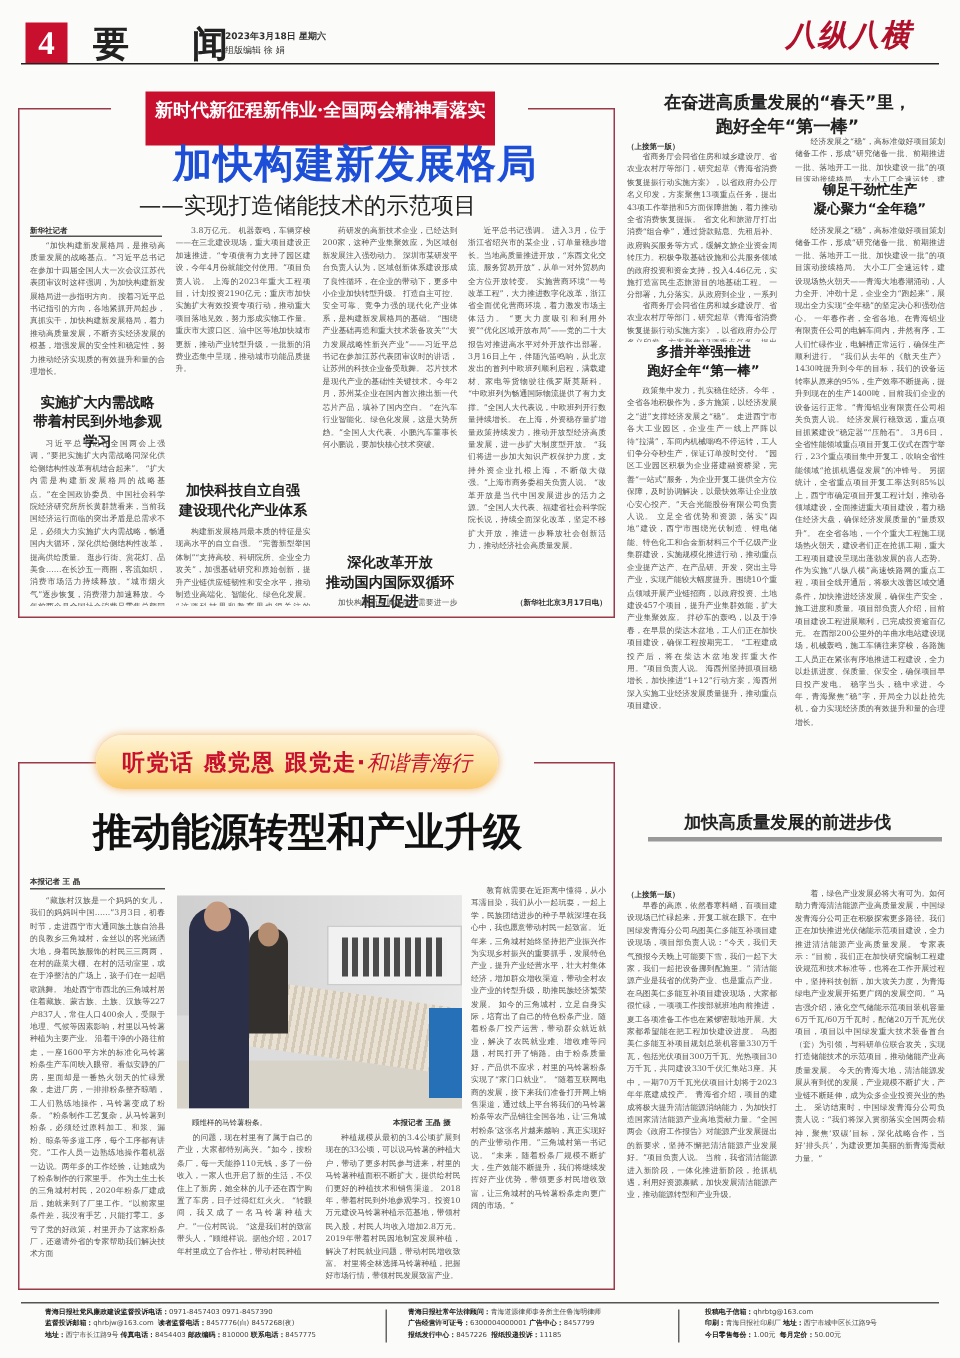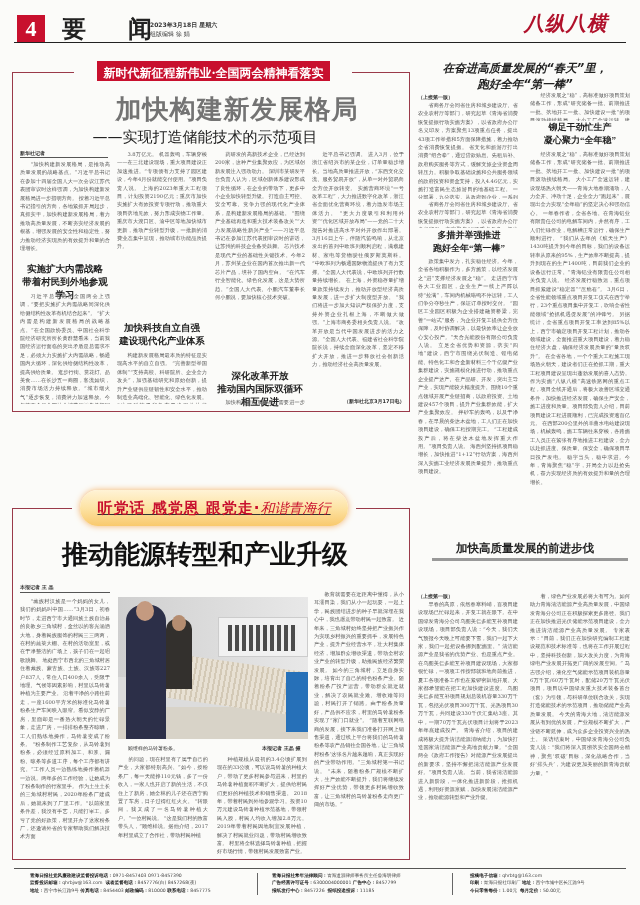--- a/index.html
+++ b/index.html
@@ -11,40 +11,40 @@
   .section-name { position: absolute; left: 62px; top: 13px; font: bold 24px "DejaVu Sans", sans-serif; color: #222; letter-spacing: 42px; }
   .issue-meta { position: absolute; left: 150px; top: 20px; font: 6px "DejaVu Sans", sans-serif; color: #333; line-height: 9px; }
   .issue-meta .date { font-weight: bold; }
   .paper-logo { position: absolute; right: 32px; top: 10px; font: italic bold 20px "DejaVu Serif", serif; color: #b0102a; letter-spacing: 1px; }
   .mast-rule { position: absolute; left: 14px; right: 14px; top: 42px; border-top: 1.5px solid #222; }
 
   
   .frame1 { position: absolute; left: 12px; top: 72px; width: 398px; height: 340px; border: 1.5px solid #9a3a4a; border-top: none; }
   .frame1-top-l { position: absolute; left: 12px; top: 72px; width: 62px; border-top: 1.5px solid #9a3a4a; }
   .frame1-top-r { position: absolute; left: 352px; top: 72px; width: 58px; border-top: 1.5px solid #9a3a4a; }
-  .banner-red { position: absolute; left: 97px; top: 61px; width: 233px; height: 20px; background: #c8102e; color: #fff; font: bold 12px "DejaVu Serif", serif; text-align: center; line-height: 24px; }
-  .headline1 { position: absolute; left: 0; width: 474px; top: 92px; text-align: center; font: bold 26px "DejaVu Serif", serif; color: #737373; letter-spacing: 1px; }
+  .banner-red { position: absolute; left: 97px; top: 61px; width: 233px; height: 36px; background: #c8102e; color: #fff; font: bold 12px "DejaVu Serif", serif; text-align: center; line-height: 24px; }
+  .headline1 { position: absolute; left: 0; width: 474px; top: 92px; text-align: center; font: bold 26px "DejaVu Serif", serif; color: #1d4ed8; letter-spacing: 1px; }
   .subhead1 { position: absolute; left: 0; width: 410px; top: 128px; text-align: center; font: 15px "DejaVu Sans", sans-serif; color: #222; }
 
   .byline { position: absolute; font: bold 5px "DejaVu Sans", sans-serif; color: #333; }
   .col { position: absolute; font: 5.2px/8.4px "DejaVu Serif", serif; color: #555; text-align: justify; overflow: hidden; }
   .col p { text-indent: 2em; }
   .subh { position: absolute; font: bold 9.5px/13px "DejaVu Sans", sans-serif; color: #222; text-align: center; }
 
   .dateline { position: absolute; font: bold 5px "DejaVu Sans", sans-serif; color: #333; }
 
   
   .right-head { position: absolute; left: 410px; width: 230px; text-align: center; font: bold 11.5px/16px "DejaVu Sans", sans-serif; color: #222; }
   .rule-grey { position: absolute; height: 3px; background: #999; }
 
   
   .frame2 { position: absolute; left: 12px; top: 508px; width: 398px; height: 352px; border: 1.5px solid #9a3a4a; border-top: none; }
   .frame2-top-l { position: absolute; left: 12px; top: 508px; width: 60px; border-top: 1.5px solid #9a3a4a; }
   .frame2-top-r { position: absolute; left: 356px; top: 508px; width: 54px; border-top: 1.5px solid #9a3a4a; }
-  .banner2 { position: absolute; left: 80px; top: 490px; width: 268px; height: 36px; border-radius: 18px; background: linear-gradient(180deg,#fff3d6 0%,#fde3a4 50%,#f9c96d 100%); box-shadow: 0 0 6px #f4b36a; text-align: center; line-height: 36px; text-decoration: underline; }
+  .banner2 { position: absolute; left: 64px; top: 490px; width: 268px; height: 36px; border-radius: 18px; background: linear-gradient(180deg,#fff3d6 0%,#fde3a4 50%,#f9c96d 100%); box-shadow: 0 0 6px #f4b36a; text-align: center; line-height: 36px; }
   .banner2 .a { font: bold 15px "DejaVu Sans", sans-serif; color: #c8102e; letter-spacing: 1px; }
   .banner2 .b { font: italic 14px "DejaVu Serif", serif; color: #c8102e; }
   .headline2 { position: absolute; left: 0; width: 410px; top: 537px; text-align: center; font: bold 26px "DejaVu Serif", serif; color: #111; }
 
   .photo { position: absolute; left: 118px; top: 597px; width: 190px; height: 142px; background: #dcdcdc; overflow: hidden; }
   .photo .wall { position: absolute; left: 0; top: 0; width: 190px; height: 80px; background: linear-gradient(90deg,#cfcfcf,#e8e8e8); }
   .photo .machine { position: absolute; left: 100px; top: 20px; width: 90px; height: 40px; background: #f1f1f1; border: 1px solid #ccc; }
   .photo .machine-grid { position: absolute; left: 110px; top: 28px; width: 70px; height: 26px; background: repeating-linear-gradient(90deg,#222 0 4px,#eee 4px 7px); opacity: .8; }
   .photo .person1 { position: absolute; left: 8px; top: 8px; width: 40px; height: 134px; background: #2c2f48; border-radius: 16px 16px 0 0; }
   .photo .head1 { position: absolute; left: 18px; top: 4px; width: 18px; height: 20px; background: #c49a80; border-radius: 50%; }
@@ -111,39 +111,39 @@
 推动国内国际双循环相互促进</div>
 <div class="col" style="left:215px;top:398px;width:90px;height:8px;">
     <p>加快构建新发展格局，需要进一步深化改革开放，增强国内外大循环的动力和活力。  “要推动高水平对外开放，依托我国超大规模市场优势，以国内大循环吸引全球资源要素，增强国内国际两个市场两种资源联动效应。”</p>
   </div>
 
 <div class="col" style="left:312px;top:150px;width:92px;height:245px;">
     <p>近平总书记强调。  进入3月，位于浙江省绍兴市的某企业，订单量稳步增长。当地高质量推进开放，“东西文化交流、服务贸易开放”，从单一对外贸易向全方位开放转变。  实施营商环境“一号改革工程”，大力推进数字化改革，浙江省全面优化营商环境，着力激发市场主体活力。  “更大力度吸引和利用外资”“优化区域开放布局”——党的二十大报告对推进高水平对外开放作出部署。  3月16日上午，伴随汽笛鸣响，从北京发出的首列中欧班列顺利启程，满载建材、家电等货物驶往俄罗斯莫斯科。  “中欧班列为畅通国际物流提供了有力支撑。”全国人大代表说，中欧班列开行数量持续增长。  在上海，外资稳存量扩增量政策持续发力，推动开放型经济高质量发展，进一步扩大制度型开放。  “我们将进一步加大知识产权保护力度，支持外资企业扎根上海，不断做大做强。”上海市商务委相关负责人说。  “改革开放是当代中国发展进步的活力之源。”全国人大代表、福建省社会科学院院长说，持续全面深化改革，坚定不移扩大开放，推进一步释放社会创新活力，推动经济社会高质量发展。</p>
   </div>
 <div class="dateline" style="left:344px;top:398px;">（新华社北京3月17日电）</div>
 
-<div class="right-head" style="top:60px;white-space:pre-line;font-style:italic;">在奋进高质量发展的“春天”里，
+<div class="right-head" style="top:60px;white-space:pre-line;">在奋进高质量发展的“春天”里，
 跑好全年“第一棒”</div>
 <div class="byline" style="left:418px;top:94px;">（上接第一版）</div>
 <div class="col" style="left:418px;top:101px;width:100px;height:98px;">
     <p>省商务厅会同省住房和城乡建设厅、省农业农村厅等部门，研究起草《青海省消费恢复提振行动实施方案》，以省政府办公厅名义印发，方案聚焦13项重点任务，提出43项工作举措和5方面保障措施，着力推动全省消费恢复提振。  省文化和旅游厅打出消费“组合拳”，通过贷款贴息、先租后补、政府购买服务等方式，缓解文旅企业资金周转压力。积极争取基础设施和公共服务领域的政府投资和资金支持，投入4.46亿元，实施打造富民生态旅游目的地基础工程。  一分部署，九分落实。从政府到企业，一系列政策措施密集落地，为全省企业在开局工作中增强了信心，鼓舞了干劲，指明了方向。</p>
   </div>
-<div class="subh" style="left:418px;top:229px;width:102px;white-space:pre-line;font-size:9px;font-family:Liberation Serif, serif;">多措并举强推进
+<div class="subh" style="left:418px;top:229px;width:102px;white-space:pre-line;font-size:9px;">多措并举强推进
 跑好全年“第一棒”</div>
 <div class="col" style="left:418px;top:200px;width:100px;height:28px;">
     <p>省商务厅会同省住房和城乡建设厅、省农业农村厅等部门，研究起草《青海省消费恢复提振行动实施方案》，以省政府办公厅名义印发，方案聚焦13项重点任务，提出43项工作举措和5方面保障措施，着力推动全省消费恢复提振。  省文化和旅游厅打出消费“组合拳”，通过贷款贴息、先租后补、政府购买服务等方式，缓解文旅企业资金周转压力。积极争取基础设施和公共服务领域的政府投资和资金支持，投入4.46亿元，实施打造富民生态旅游目的地基础工程。  一分部署，九分落实。从政府到企业，一系列政策措施密集落地，为全省企业在开局工作中增强了信心，鼓舞了干劲，指明了方向。</p>
   </div>
 <div class="col" style="left:418px;top:257px;width:100px;height:292px;">
     <p>政策集中发力，扎实稳住经济。今年，全省各地积极作为，多方施策，以经济发展之“进”支撑经济发展之“稳”。  走进西宁市各大工业园区，企业生产一线上严阵以待“拉满”，车间内机械嗡鸣不停运转，工人们争分夺秒生产，保证订单按时交付。  “园区工业园区积极为企业搭建融资桥梁，完善“一站式”服务，为企业开复工提供全方位保障，及时协调解决，以最快效率让企业放心安心投产。”天合光能股份有限公司负责人说。  立足全省优势和资源，落实“四地”建设，西宁市围绕光伏制造、锂电储能、特色化工和合金新材料三个千亿级产业集群建设，实施规模化推进行动，推动重点企业提产达产、在产品研、开发，突出主导产业，实现产能较大幅度提升。围绕10个重点领域开展产业链招商，以政府投资、土地建设457个项目，提升产业集群效能，扩大产业集聚效应。  拌砂车的轰鸣，以及于净春，在早晨的柴达木盆地，工人们正在加快项目建设，确保工程按期完工。  “工程建成投产后，将在柴达木盆地发挥重大作用。”项目负责人说。  海西州坚持抓项目稳增长，加快推进“1+12”行动方案，海西州深入实施工业经济发展质量提升，推动重点项目建设。</p>
   </div>
 
 <div class="col" style="left:530px;top:91px;width:100px;height:30px;">
     <p>经济发展之“稳”，高标准做好项目策划储备工作，形成“研究储备一批、前期推进一批、落地开工一批、加快建设一批”的项目滚动接续格局。  大小工厂全速运转，建设现场热火朝天——青海大地春潮涌动，人力全开、冲劲十足，企业全力“跑起来”，展现出全力实现“全年稳”的坚定决心和强劲信心。  一年春作者，全省各地。在青海铝业有限责任公司的电解车间内，井然有序，工人们忙碌作业，电解槽正常运行，确保生产顺利进行。  “我们从去年的《航天生产》1430吨提升到今年的目标，我们的设备运转率从原来的95%，生产效率不断提高，提升到现在的生产1400吨，目前我们企业的设备运行正常。”青海铝业有限责任公司相关负责人说。  经济发展行稳致远，重点项目抓紧建设“稳定器”“压舱石”。  3月6日，全省性能领域重点项目开复工仪式在西宁举行，23个重点项目集中开复工，吹响全省性能领域“抢抓机遇促发展”的冲锋号。  另据统计，全省重点项目开复工率达到85%以上，西宁市确定项目开复工程计划，推动各领域建设，全面推进重大项目建设，着力稳住经济大盘，确保经济发展质量的“量质双升”。  在全省各地，一个个重大工程施工现场热火朝天，建设者们正在抢抓工期，重大工程项目建设呈现出蓬勃发展的喜人态势。  作为实施“八纵八横”高速铁路网的重点工程，项目全线开通后，将极大改善区域交通条件，加快推进经济发展，确保生产安全，施工进度和质量。项目部负责人介绍，目前项目建设工程进展顺利，已完成投资逾百亿元。  在西部200公里外的羊曲水电站建设现场，机械轰鸣，施工车辆往来穿梭，各路施工人员正在紧张有序地推进工程建设，全力以赴抓进度、保质量、保安全，确保项目早日投产发电。  稳字当头，稳中求进。今年，青海聚焦“稳”字，开局全力以赴抢先机，奋力实现经济质的有效提升和量的合理增长。</p>
   </div>
-<div class="subh" style="left:528px;top:121px;width:104px;white-space:pre-line;font-size:9px;font-family:Liberation Serif, serif;">铆足干劲忙生产
+<div class="subh" style="left:528px;top:121px;width:104px;white-space:pre-line;font-size:9px;">铆足干劲忙生产
 凝心聚力“全年稳”</div>
 <div class="col" style="left:530px;top:150px;width:100px;height:398px;">
     <p>经济发展之“稳”，高标准做好项目策划储备工作，形成“研究储备一批、前期推进一批、落地开工一批、加快建设一批”的项目滚动接续格局。  大小工厂全速运转，建设现场热火朝天——青海大地春潮涌动，人力全开、冲劲十足，企业全力“跑起来”，展现出全力实现“全年稳”的坚定决心和强劲信心。  一年春作者，全省各地。在青海铝业有限责任公司的电解车间内，井然有序，工人们忙碌作业，电解槽正常运行，确保生产顺利进行。  “我们从去年的《航天生产》1430吨提升到今年的目标，我们的设备运转率从原来的95%，生产效率不断提高，提升到现在的生产1400吨，目前我们企业的设备运行正常。”青海铝业有限责任公司相关负责人说。  经济发展行稳致远，重点项目抓紧建设“稳定器”“压舱石”。  3月6日，全省性能领域重点项目开复工仪式在西宁举行，23个重点项目集中开复工，吹响全省性能领域“抢抓机遇促发展”的冲锋号。  另据统计，全省重点项目开复工率达到85%以上，西宁市确定项目开复工程计划，推动各领域建设，全面推进重大项目建设，着力稳住经济大盘，确保经济发展质量的“量质双升”。  在全省各地，一个个重大工程施工现场热火朝天，建设者们正在抢抓工期，重大工程项目建设呈现出蓬勃发展的喜人态势。  作为实施“八纵八横”高速铁路网的重点工程，项目全线开通后，将极大改善区域交通条件，加快推进经济发展，确保生产安全，施工进度和质量。项目部负责人介绍，目前项目建设工程进展顺利，已完成投资逾百亿元。  在西部200公里外的羊曲水电站建设现场，机械轰鸣，施工车辆往来穿梭，各路施工人员正在紧张有序地推进工程建设，全力以赴抓进度、保质量、保安全，确保项目早日投产发电。  稳字当头，稳中求进。今年，青海聚焦“稳”字，开局全力以赴抢先机，奋力实现经济质的有效提升和量的合理增长。</p>
   </div>
 
 <div class="rule-grey" style="left:432px;top:558px;width:196px;"></div>
 
 <div class="right-head" style="top:540px;">加快高质量发展的前进步伐</div>
 <div class="byline" style="left:418px;top:593px;">（上接第一版）</div>
 <div class="col" style="left:418px;top:600px;width:100px;height:262px;">

